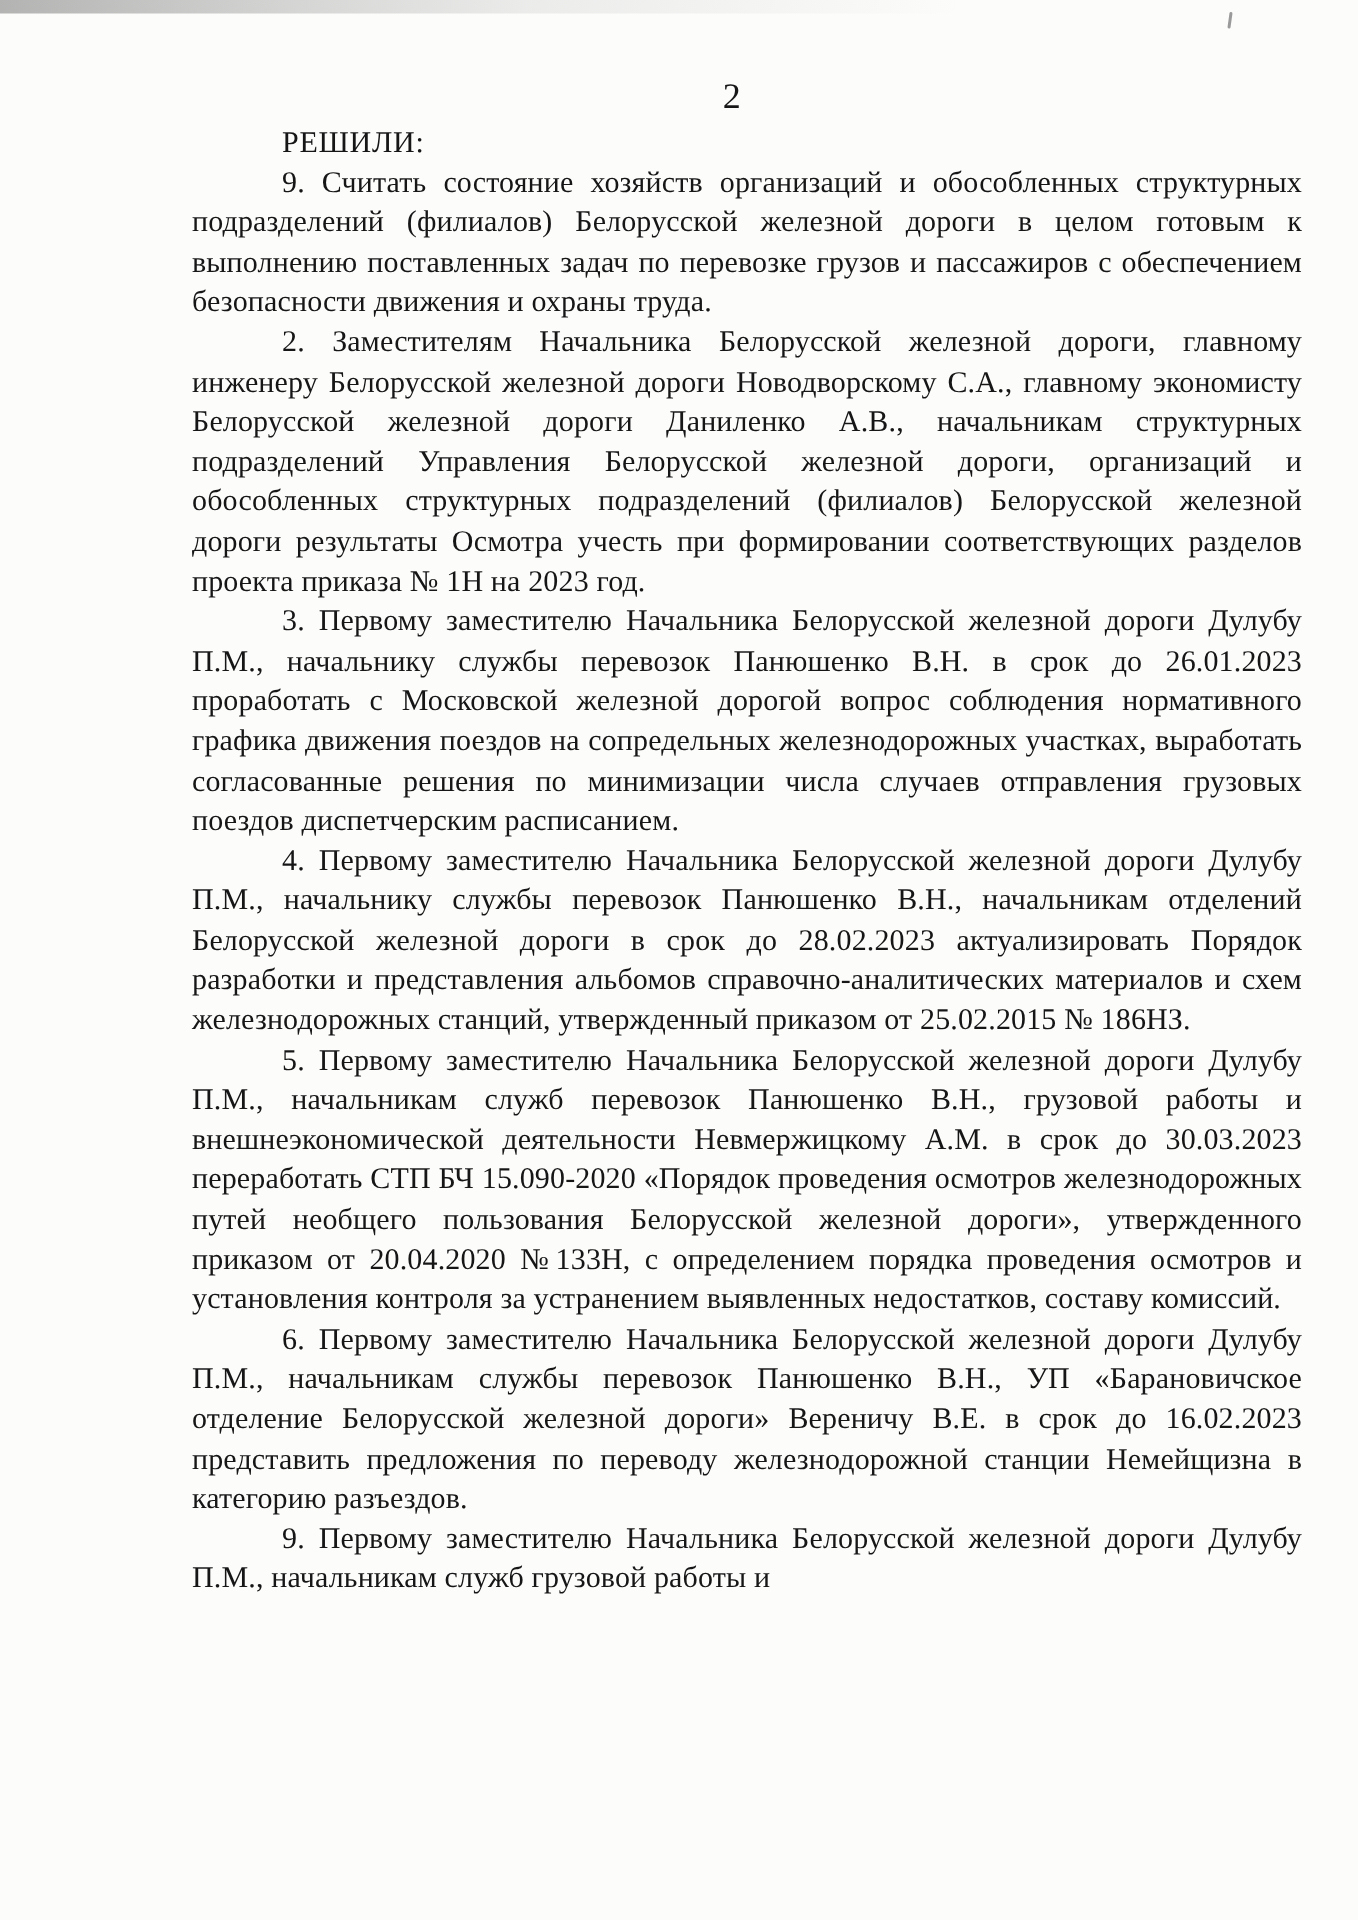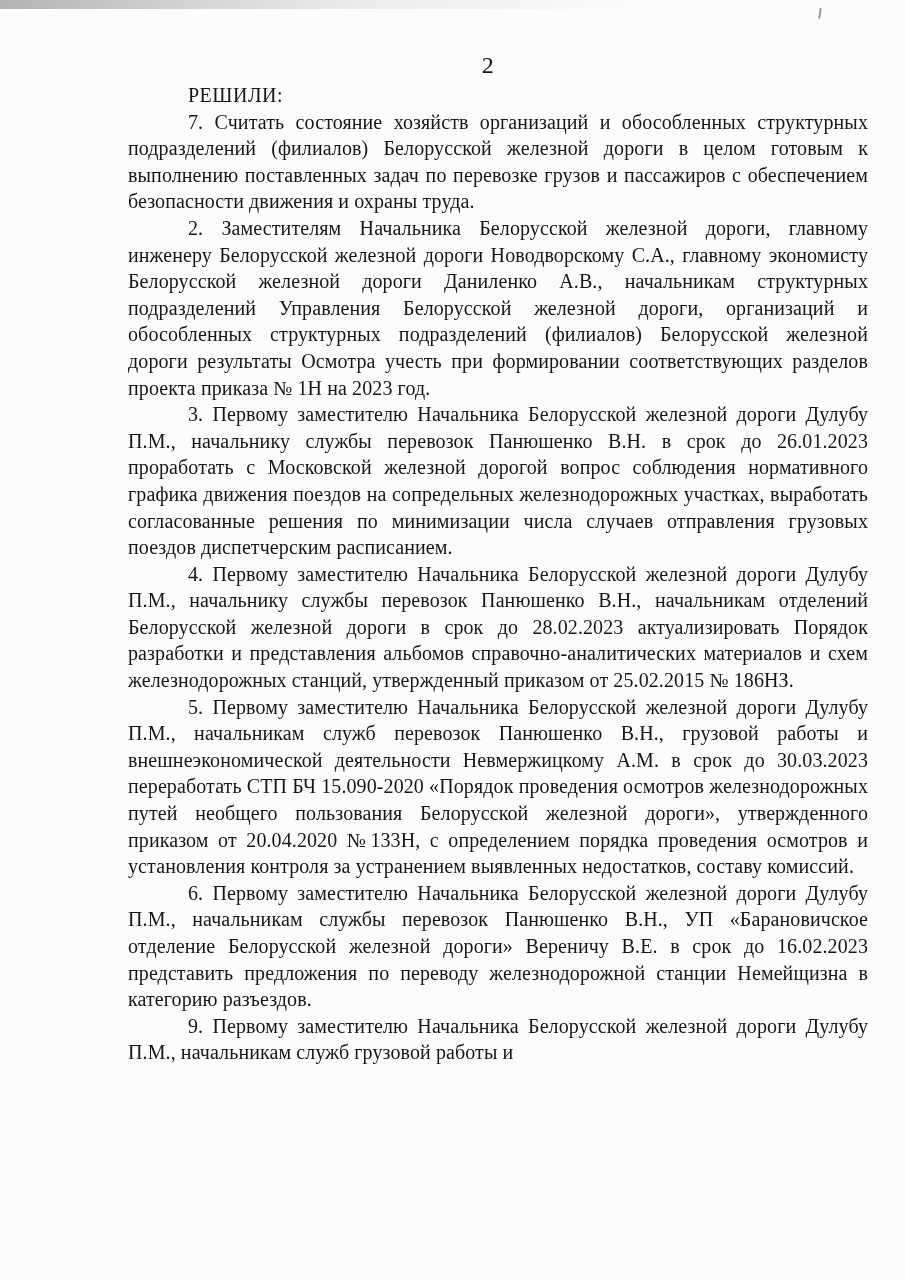--- a/index.html
+++ b/index.html
@@ -81,21 +81,21 @@
 
   <div class="scan-edge"></div>
   <div class="scan-speck"></div>
 
   <div class="page-number">2</div>
 
   <div class="content">
 
     <div class="heading">РЕШИЛИ:</div>
 
-    <p>7. Считать состояние хозяйств организаций и обособленных структурных подразделений (филиалов) Белорусской железной дороги в целом готовым к выполнению поставленных задач по перевозке грузов и пассажиров с обеспечением безопасности движения и охраны труда.</p>
+    <p>9. Считать состояние хозяйств организаций и обособленных структурных подразделений (филиалов) Белорусской железной дороги в целом готовым к выполнению поставленных задач по перевозке грузов и пассажиров с обеспечением безопасности движения и охраны труда.</p>
 
     <p>2. Заместителям Начальника Белорусской железной дороги, главному инженеру Белорусской железной дороги Новодворскому С.А., главному экономисту Белорусской железной дороги Даниленко А.В., начальникам структурных подразделений Управления Белорусской железной дороги, организаций и обособленных структурных подразделений (филиалов) Белорусской железной дороги результаты Осмотра учесть при формировании соответствующих разделов проекта приказа № 1Н на 2023 год.</p>
 
     <p>3. Первому заместителю Начальника Белорусской железной дороги Дулубу П.М., начальнику службы перевозок Панюшенко В.Н. в срок до 26.01.2023 проработать с Московской железной дорогой вопрос соблюдения нормативного графика движения поездов на сопредельных железнодорожных участках, выработать согласованные решения по минимизации числа случаев отправления грузовых поездов диспетчерским расписанием.</p>
 
     <p>4. Первому заместителю Начальника Белорусской железной дороги Дулубу П.М., начальнику службы перевозок Панюшенко В.Н., начальникам отделений Белорусской железной дороги в срок до 28.02.2023 актуализировать Порядок разработки и представления альбомов справочно-аналитических материалов и схем железнодорожных станций, утвержденный приказом от 25.02.2015 № 186НЗ.</p>
 
     <p>5. Первому заместителю Начальника Белорусской железной дороги Дулубу П.М., начальникам служб перевозок Панюшенко В.Н., грузовой работы и внешнеэкономической деятельности Невмержицкому А.М. в срок до 30.03.2023 переработать СТП БЧ 15.090-2020 «Порядок проведения осмотров железнодорожных путей необщего пользования Белорусской железной дороги», утвержденного приказом от 20.04.2020 №133Н, с определением порядка проведения осмотров и установления контроля за устранением выявленных недостатков, составу комиссий.</p>
 
     <p>6. Первому заместителю Начальника Белорусской железной дороги Дулубу П.М., начальникам службы перевозок Панюшенко В.Н., УП «Барановичское отделение Белорусской железной дороги» Вереничу В.Е. в срок до 16.02.2023 представить предложения по переводу железнодорожной станции Немейщизна в категорию разъездов.</p>

